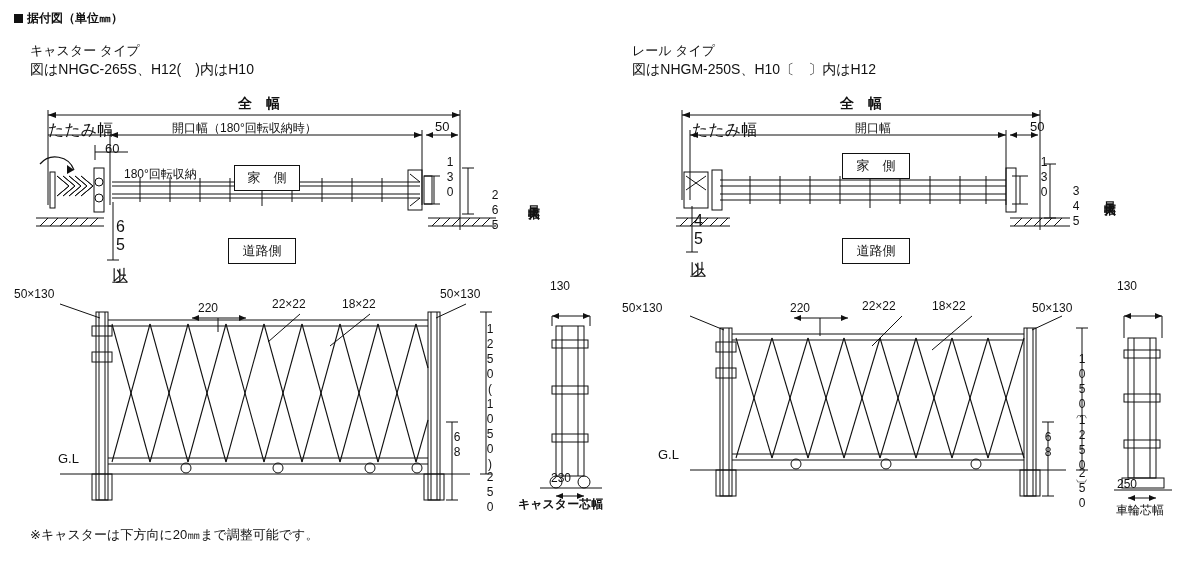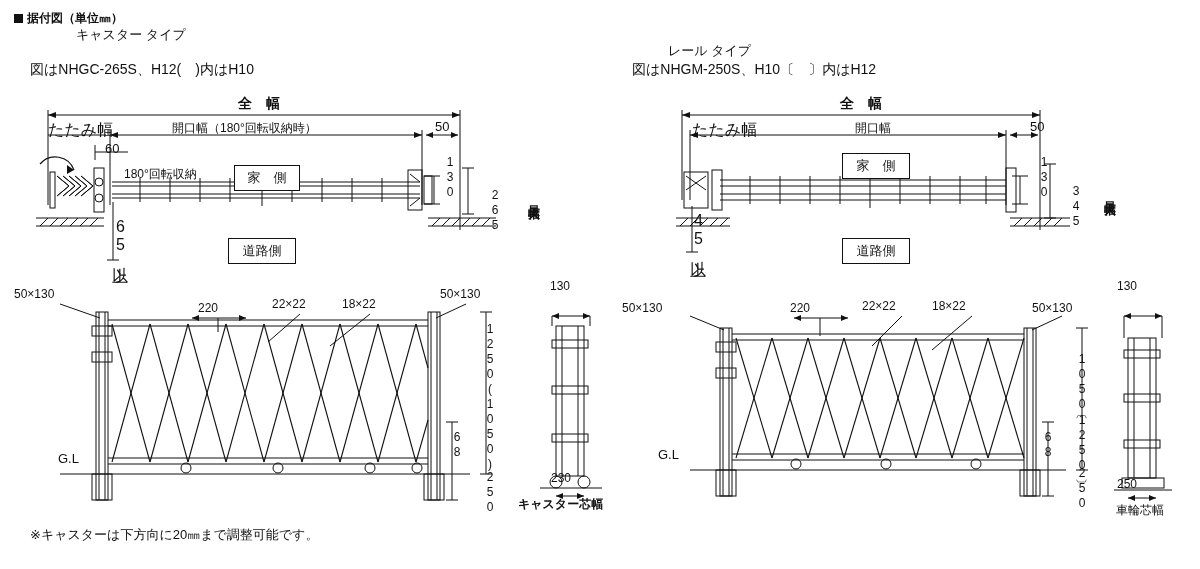--- a/index.html
+++ b/index.html
@@ -17,24 +17,24 @@
        display:flex;align-items:center;justify-content:center;}
   svg{position:absolute;top:0;left:0;overflow:visible;}
   .sq{position:absolute;width:9px;height:9px;background:#111;}
 </style>
 </head>
 <body>
 
 <div class="sq" style="left:14px;top:14px;"></div>
 <div class="t fs16 bold" style="left:27px;top:12px;">据付図（単位㎜）</div>
 
-<div class="t fs13" style="left:30px;top:28px;margin-left:46px;">キャスター タイプ</div>
+<div class="t fs13" style="left:30px;top:44px;">キャスター タイプ</div>
 <div class="t fs14" style="left:30px;top:62px;">図はNHGC-265S、H12(　)内はH10</div>
 
-<div class="t fs13" style="left:632px;top:44px;margin-left:36px;">レール タイプ</div>
+<div class="t fs13" style="left:632px;top:44px;">レール タイプ</div>
 <div class="t fs14" style="left:632px;top:62px;">図はNHGM-250S、H10〔　〕内はH12</div>
 
 <svg width="600" height="280" style="left:0px;top:90px;">
   <g stroke="#111" fill="none" stroke-width="1">
 
     <line x1="48" y1="25" x2="460" y2="25"></line>
     <path d="M48 25 l8 -3 l0 6 z" fill="#111" stroke="none"></path>
     <path d="M460 25 l-8 -3 l0 6 z" fill="#111" stroke="none"></path>
 
     <line x1="110" y1="45" x2="422" y2="45"></line>

